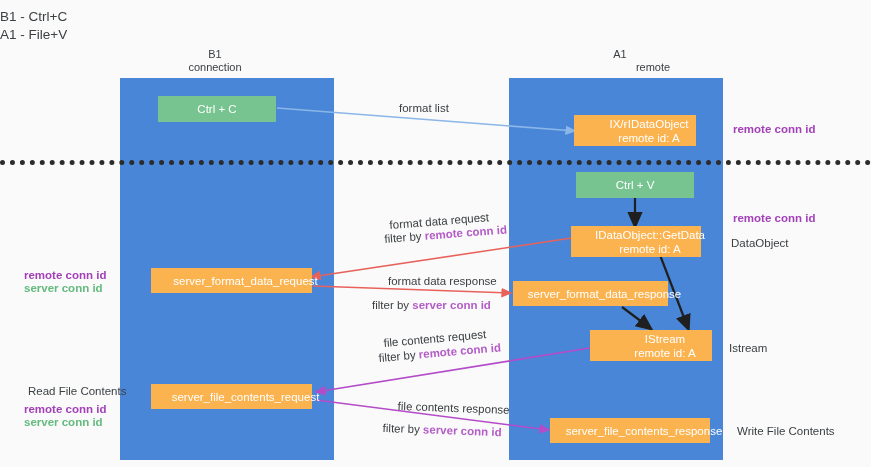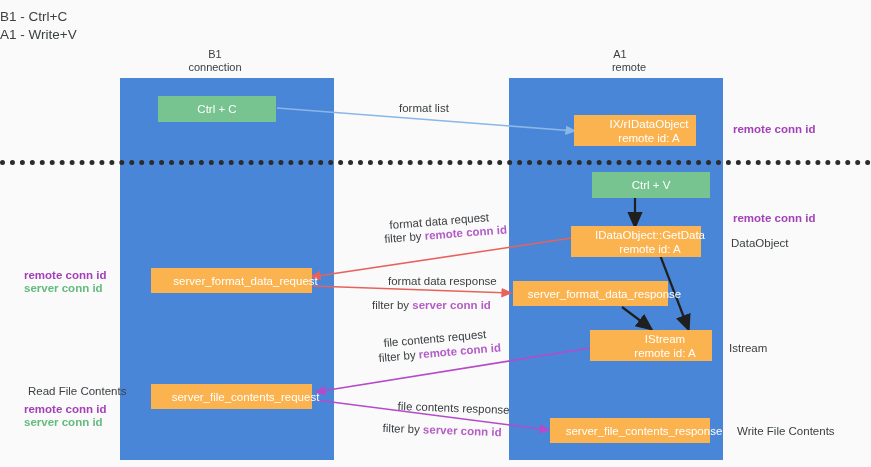--- a/index.html
+++ b/index.html
@@ -86,26 +86,26 @@
     font-size: 13.5px;
     line-height: 18px;
   }
 </style>
 </head>
 <body>
 
 <div id="canvas">
 
   <div class="title" style="left:0; top:8px;">B1 - Ctrl+C</div>
-  <div class="title" style="left:0; top:26px;">A1 - Write+V</div>
+  <div class="title" style="left:0; top:26px;">A1 - File+V</div>
 
   <div class="lane-title" style="left:150px; top:48px; width:130px;">B1</div>
   <div class="lane-title" style="left:150px; top:61px; width:130px;">connection</div>
   <div class="lane-title" style="left:555px; top:48px; width:130px;">A1</div>
-  <div class="lane-title" style="left:564px; top:61px; width:130px;">remote</div>
+  <div class="lane-title" style="left:588px; top:61px; width:130px;">remote</div>
 
   <div class="lane" style="left:120px; top:78px; width:214px; height:382px;"></div>
   <div class="lane" style="left:509px; top:78px; width:214px; height:382px;"></div>
 
   <svg class="wires" viewBox="0 0 871 467">
     <defs>
       <marker id="ah-blue" markerWidth="7" markerHeight="7" refX="6" refY="3" orient="auto">
         <path d="M0,0 L7,3 L0,6 z" fill="#8ab6e8"></path>
       </marker>
       <marker id="ah-red" markerWidth="7" markerHeight="7" refX="6" refY="3" orient="auto">
@@ -140,21 +140,21 @@
 
   <div class="node green" style="left:158px; top:96px; width:118px; height:26px;">
     <span class="ln">Ctrl + C</span>
   </div>
 
   <div class="node orange" style="left:574px; top:115px; width:122px; height:31px;">
     <span class="ln">ІX/ғIDataObject</span>
     <span class="ln">remote id: A</span>
   </div>
 
-  <div class="node green" style="left:576px; top:172px; width:118px; height:26px;margin-left:16px;">
+  <div class="node green" style="left:576px; top:172px; width:118px; height:26px;">
     <span class="ln">Ctrl + V</span>
   </div>
 
   <div class="node orange" style="left:571px; top:226px; width:130px; height:31px;">
     <span class="ln">IDataObject::GetData</span>
     <span class="ln">remote id: A</span>
   </div>
 
   <div class="node orange" style="left:513px; top:281px; width:155px; height:25px;">
     <span class="ln">server_format_data_response</span>

